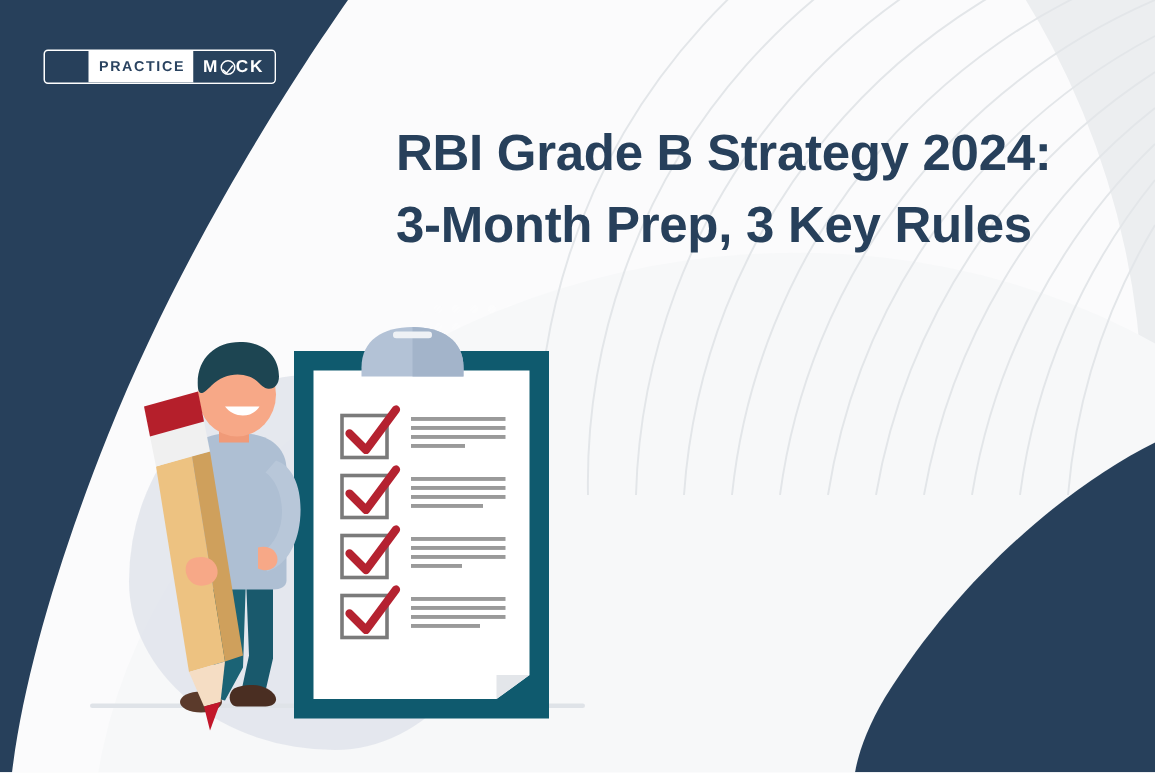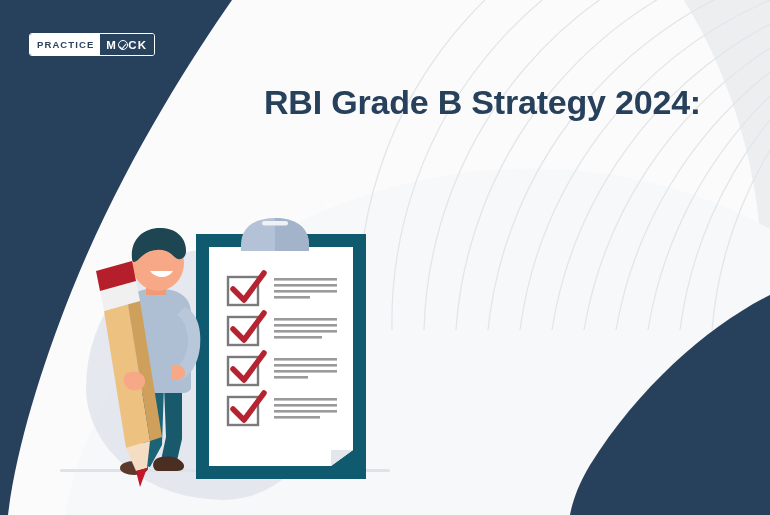--- a/index.html
+++ b/index.html
@@ -139,20 +139,21 @@
   }
   .logo-practice {
     background: #ffffff;
     color: #2a4360;
     font-size: 9.5px;
     font-weight: bold;
     letter-spacing: 1.1px;
     display: flex;
     align-items: center;
     padding: 0 6px 0 7px;
+    margin-left: 29px;
   }
   .logo-mock {
     background: #28425d;
     color: #ffffff;
     font-size: 11.5px;
     font-weight: bold;
     letter-spacing: 1.2px;
     display: flex;
     align-items: center;
     padding: 0 7px 0 6px;
@@ -254,20 +255,21 @@
     <div class="logo-practice">PRACTICE</div>
     <div class="logo-mock">
       <span>M</span>
       <span class="mk-o"></span>
       <span>CK</span>
     </div>
   </div>
 
   <div class="headline">
     <span class="ln">RBI Grade B Strategy 2024:</span>
+    <span class="ln">3-Month Prep, 3 Key Rules</span>
   </div>
 
   <div class="illus">
     <svg width="320" height="300" viewBox="0 0 320 300">
 
       <g>
 
         <rect x="118" y="19" width="170" height="245" fill="#0f5a6e"></rect>
 
         <path d="M131,32 L275,32 L275,235 L253,251 L131,251 Z" fill="#ffffff"></path>

